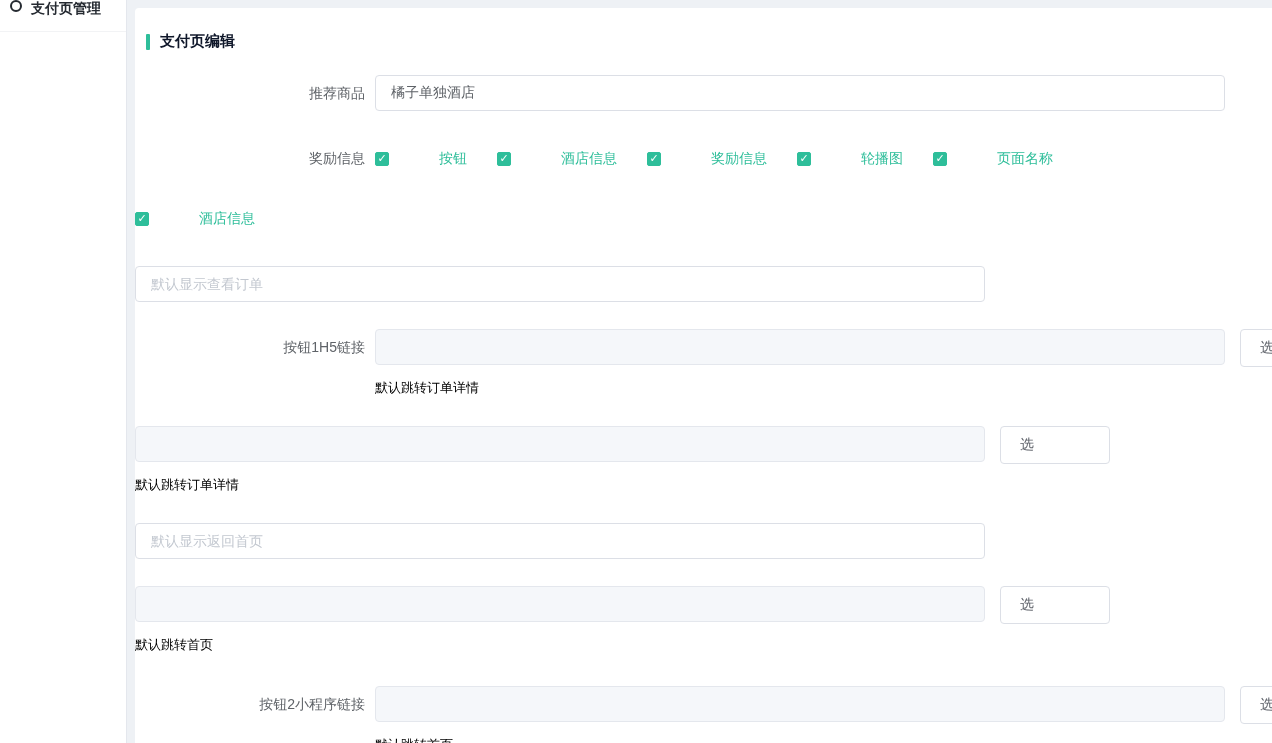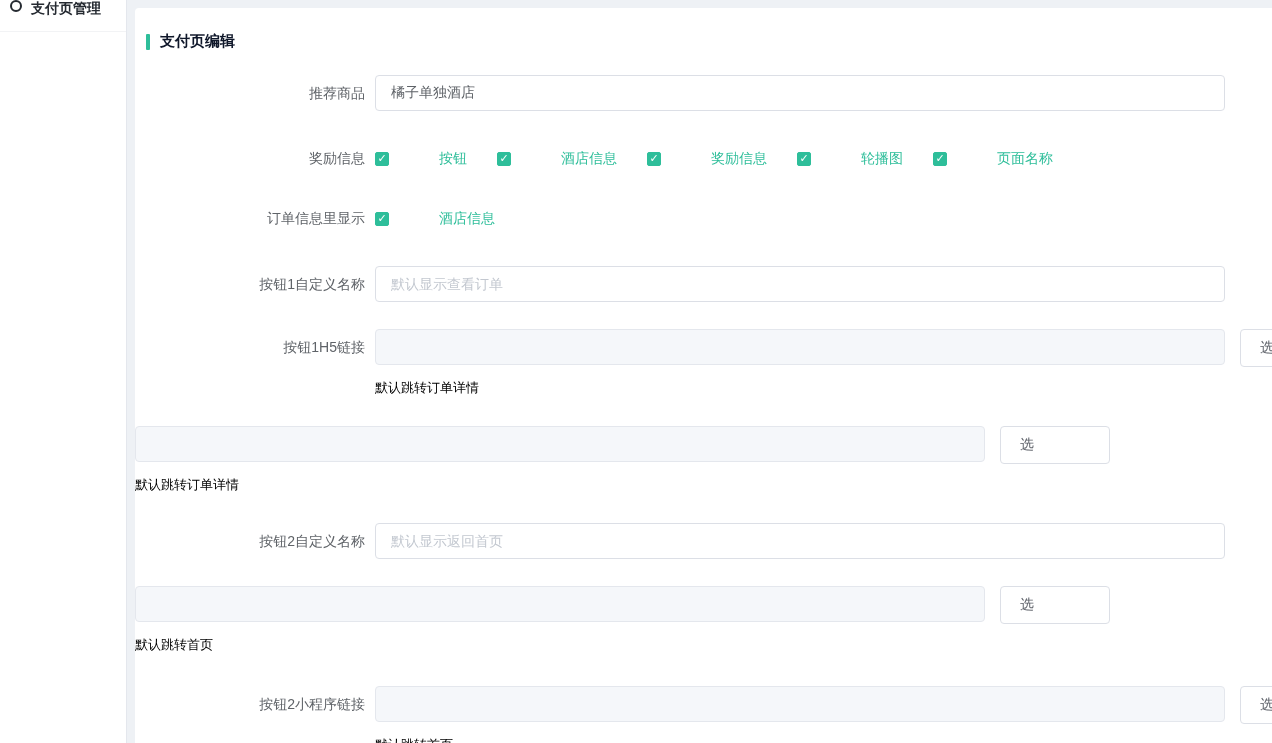--- a/index.html
+++ b/index.html
@@ -117,31 +117,29 @@
         <span class="cb-label">轮播图</span>
       </label>
       <label class="cb">
         <span class="cb-box"></span>
         <span class="cb-label">页面名称</span>
       </label>
     </div>
   </div>
 
   <div class="row cbrow mb38">
-    <label class="lbl">订单信息里显示</label>
     <div class="ctl cb-group">
       <label class="cb">
         <span class="cb-box"></span>
         <span class="cb-label">酒店信息</span>
       </label>
     </div>
   </div>
 
   <div class="row mb27">
-    <label class="lbl">按钮1自定义名称</label>
     <div class="ctl">
       <input class="inp" type="text" placeholder="默认显示查看订单" style="">
     </div>
   </div>
 
   <div class="row mb29">
     <label class="lbl">按钮1H5链接</label>
     <div class="ctl">
       <input class="inp" type="text" disabled="" style="">
       <button class="sel-btn">选</button>
@@ -151,21 +149,20 @@
 
   <div class="row mb29">
     <div class="ctl">
       <input class="inp" type="text" disabled="" style="">
       <button class="sel-btn">选</button>
       <div class="helper">默认跳转订单详情</div>
     </div>
   </div>
 
   <div class="row mb27">
-    <label class="lbl">按钮2自定义名称</label>
     <div class="ctl">
       <input class="inp" type="text" placeholder="默认显示返回首页" style="">
     </div>
   </div>
 
   <div class="row mb32">
     <div class="ctl">
       <input class="inp" type="text" disabled="" style="">
       <button class="sel-btn">选</button>
       <div class="helper">默认跳转首页</div>

